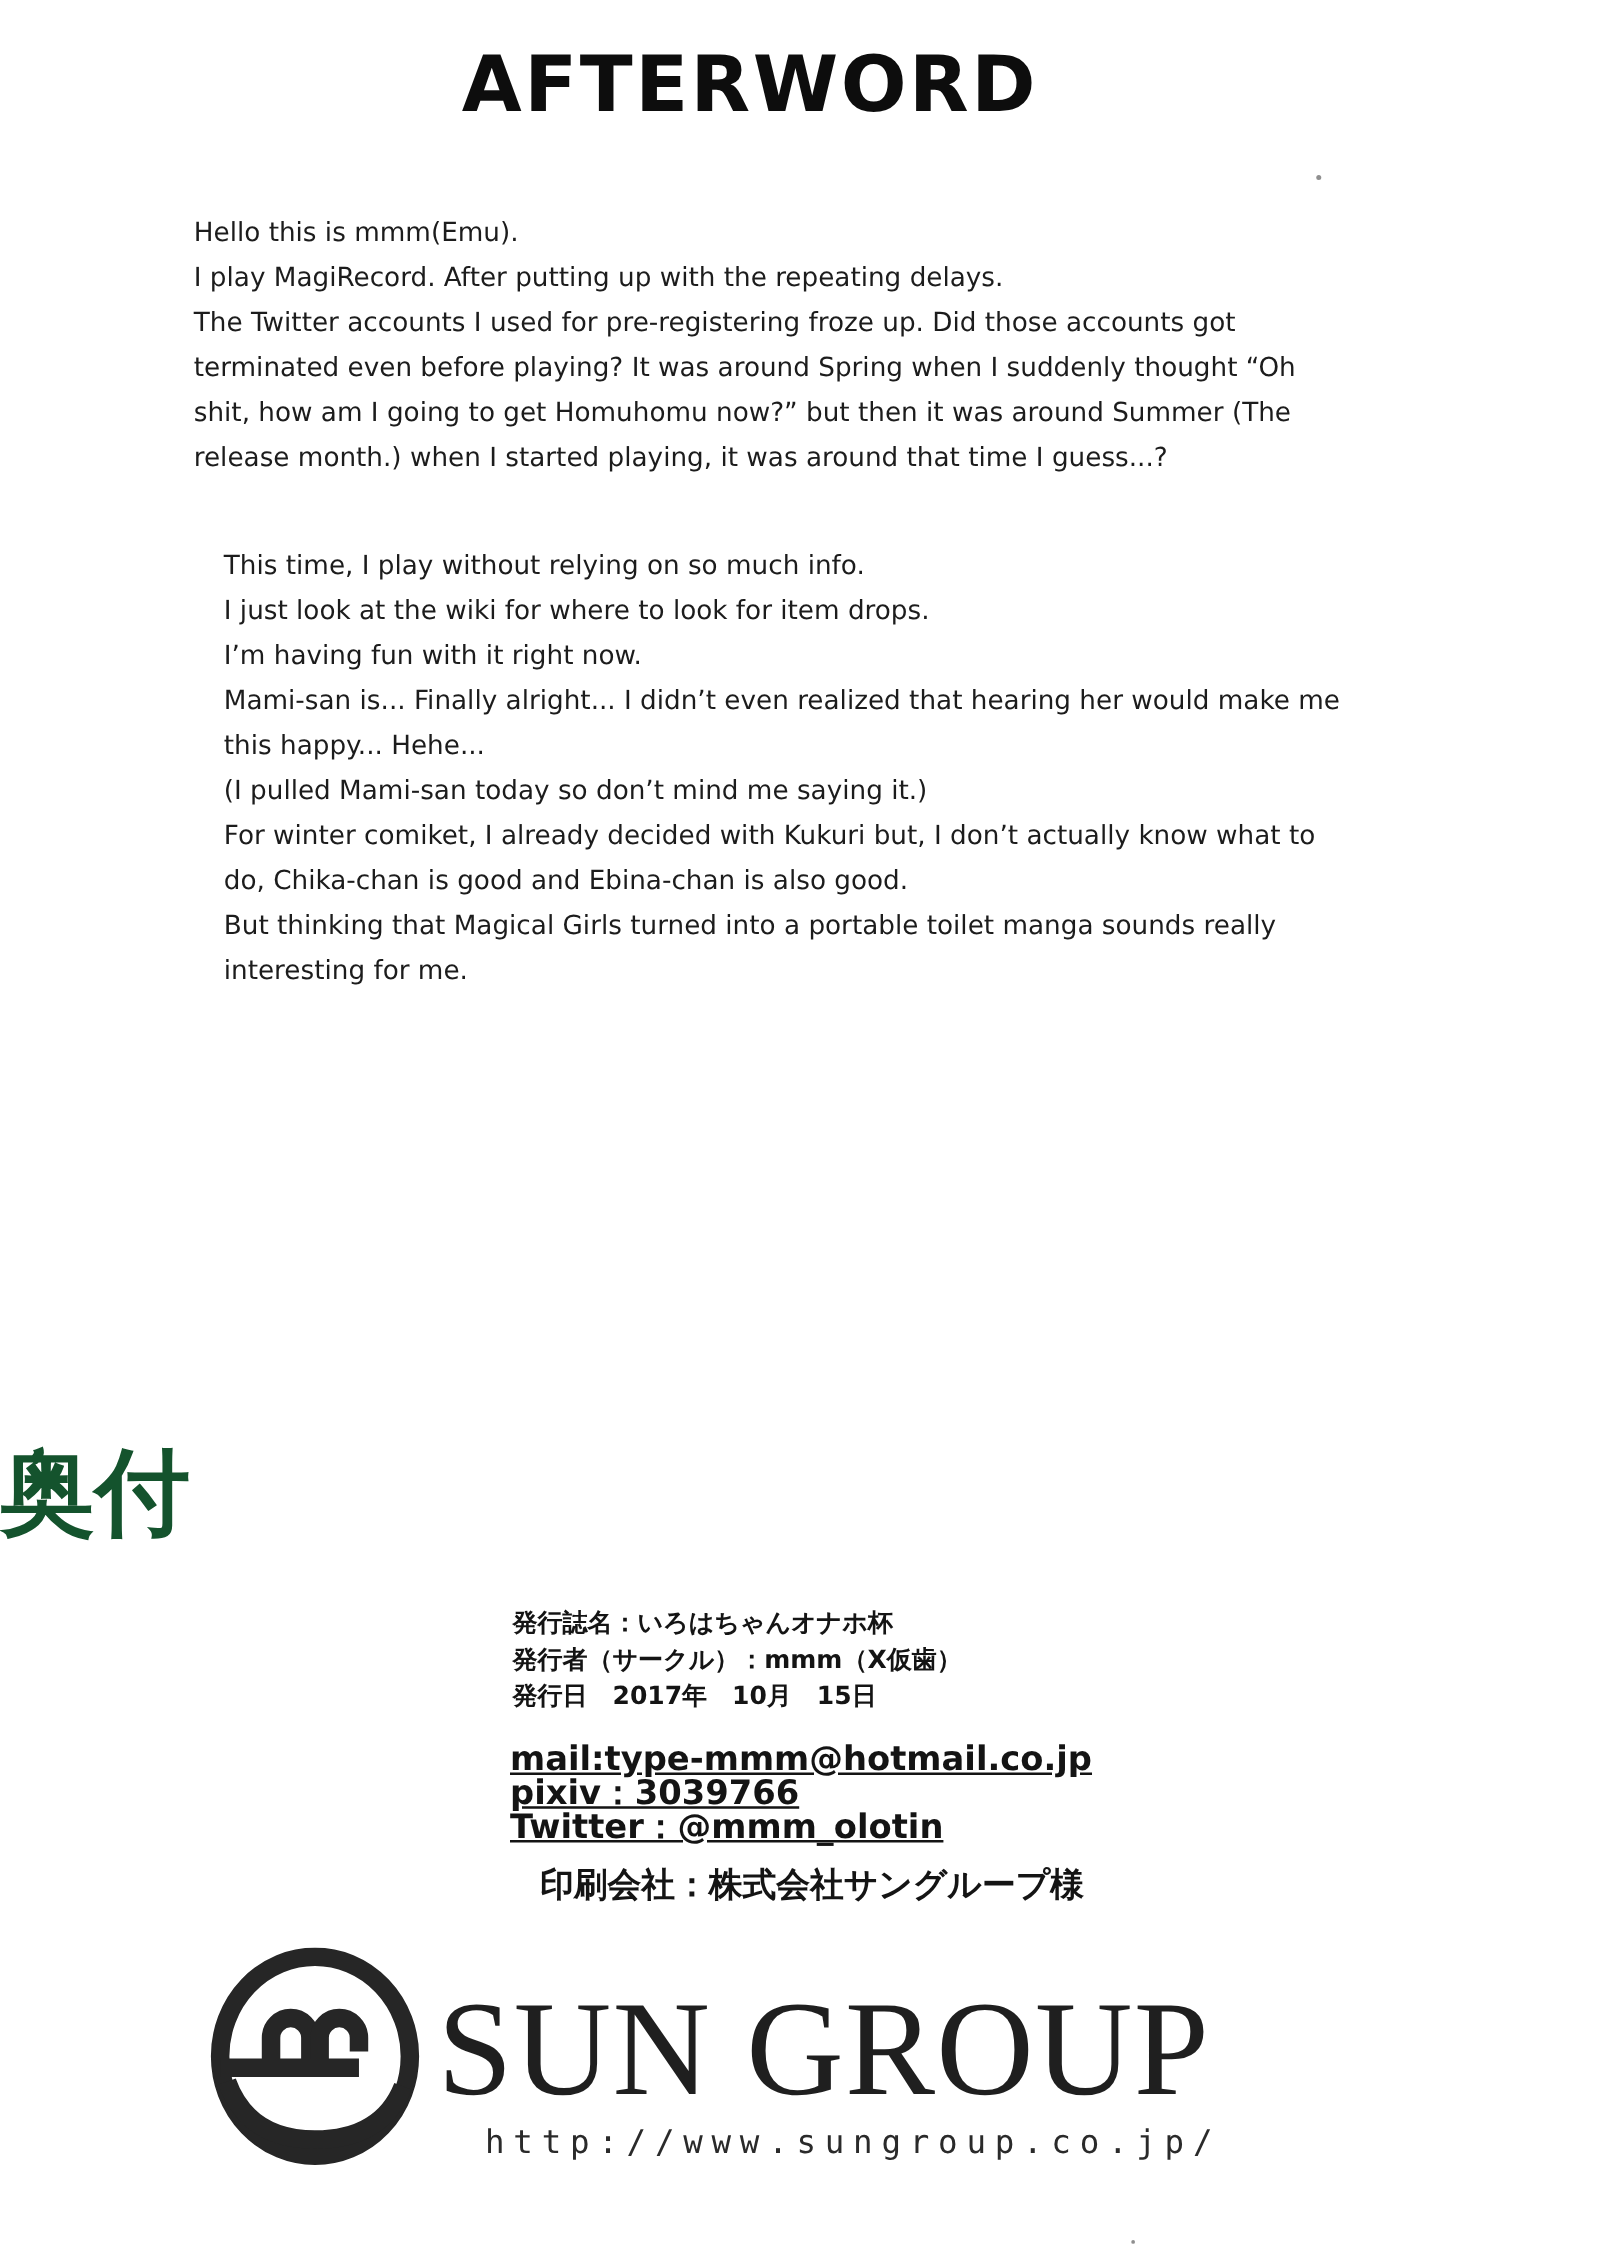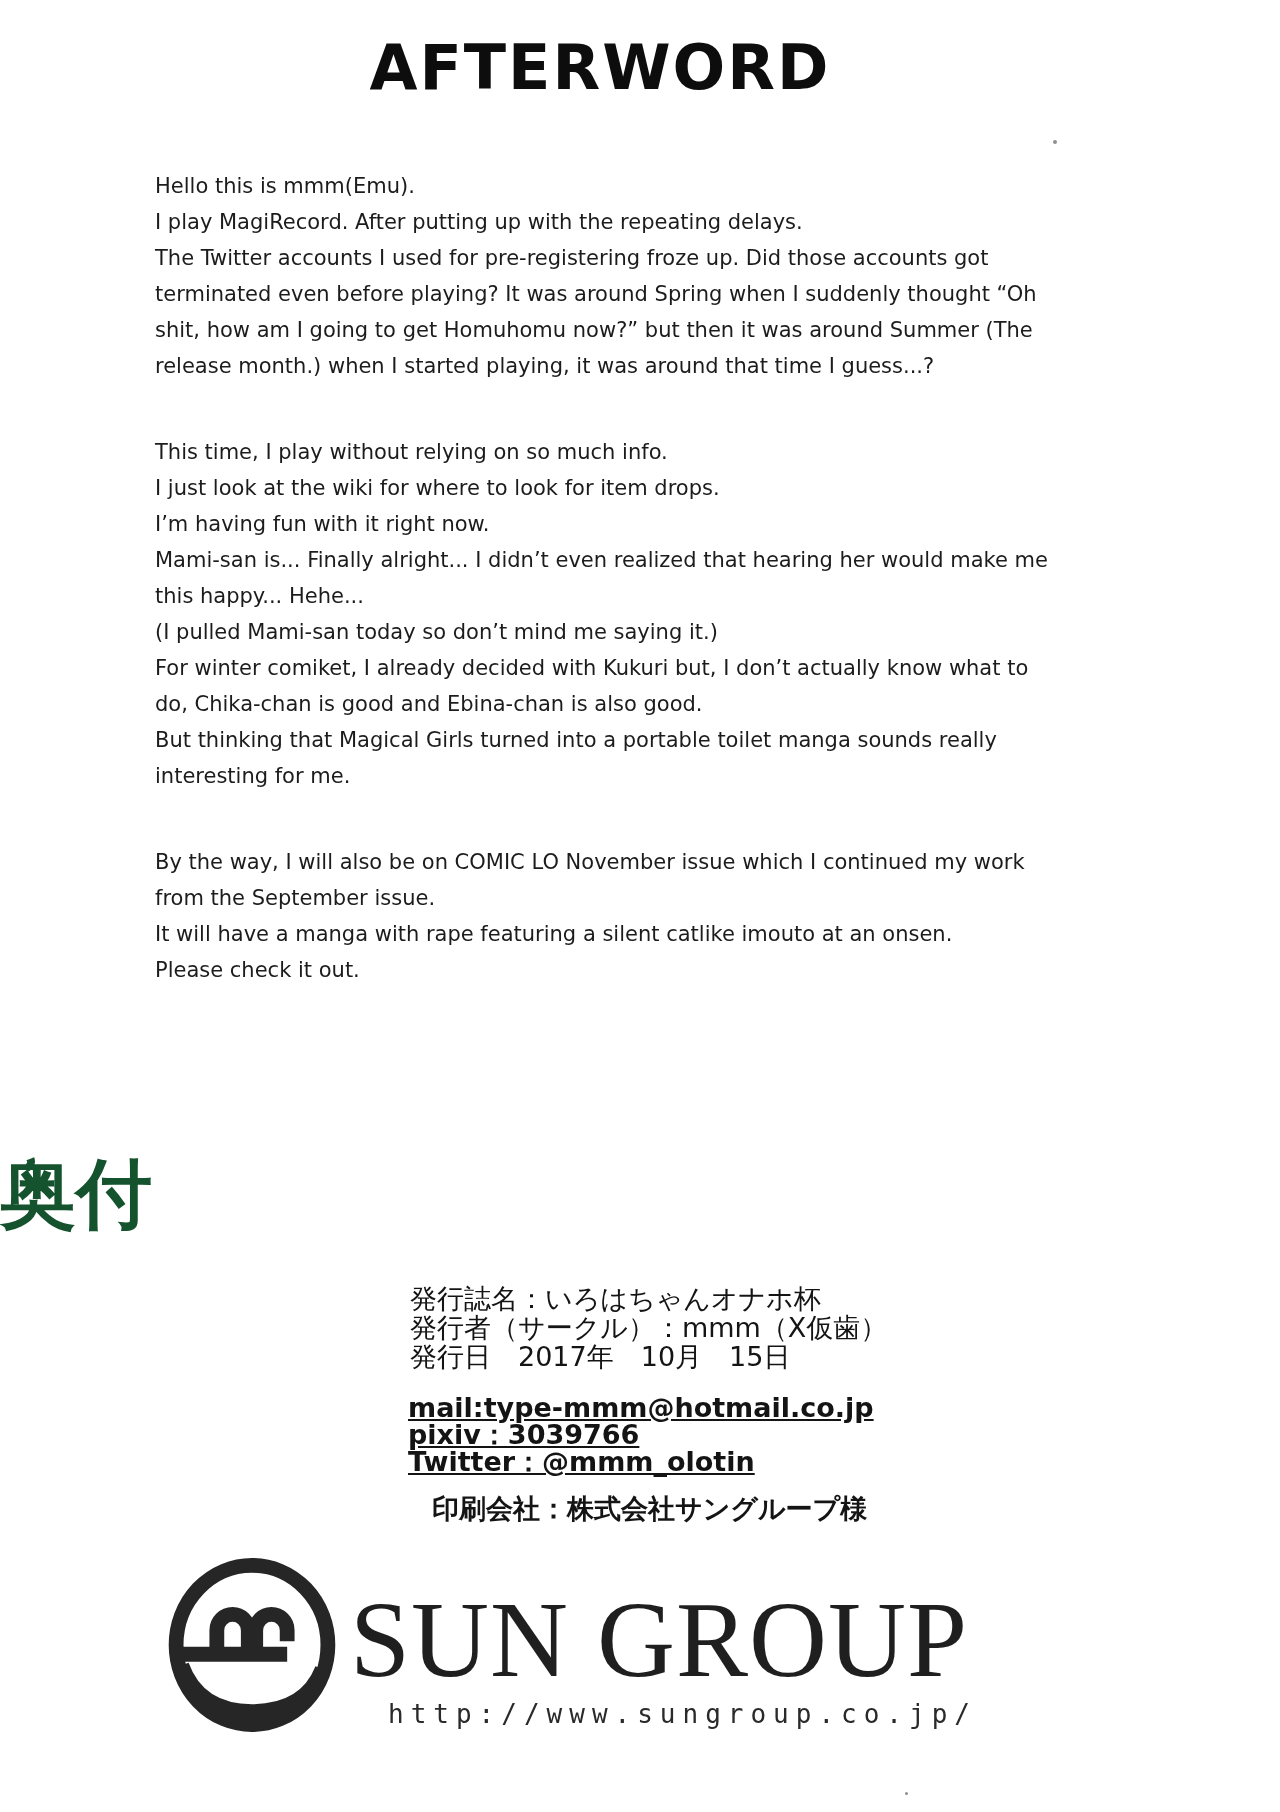--- a/index.html
+++ b/index.html
@@ -25,31 +25,31 @@
     font-weight:bold;font-size:62px;line-height:1.1;
     letter-spacing:2px;color:#0d0d0d;
   }
   
   .bodytext{
     position:absolute;left:155px;top:168px;width:1060px;
     font-weight:normal;font-size:21px;line-height:36px;
     color:var(--ink);
   }
   .bodytext p{margin:0;white-space:pre-line;}
-  .bodytext p + p{margin-top:50px;}
+  .bodytext p + p{margin-top:50px;margin-left:24px;}
   
   .colophon-heading{
     position:absolute;left:0;top:1152px;width:1188px;
     margin:0;text-align:left;
     font-weight:bold;font-size:76px;line-height:1.1;
     color:#14532d;
   }
   .pub-lines{
     position:absolute;left:410px;top:1284px;
-    font-weight:normal;font-size:27px;line-height:29px;
+    font-weight:bold;font-size:20px;line-height:29px;
     white-space:pre-line;color:#141414;
   }
   .contact-lines{
     position:absolute;left:408px;top:1394px;
     font-weight:bold;font-size:27px;line-height:27px;
     white-space:pre-line;color:#141414;text-decoration:underline;
   }
   .printer-line{
     position:absolute;left:408px;top:1494px;
     font-weight:bold;font-size:27px;line-height:30px;
@@ -96,24 +96,20 @@
     <p>This time, I play without relying on so much info.
 I just look at the wiki for where to look for item drops.
 I’m having fun with it right now.
 Mami-san is... Finally alright... I didn’t even realized that hearing her would make me
 this happy... Hehe...
 (I pulled Mami-san today so don’t mind me saying it.)
 For winter comiket, I already decided with Kukuri but, I don’t actually know what to
 do, Chika-chan is good and Ebina-chan is also good.
 But thinking that Magical Girls turned into a portable toilet manga sounds really
 interesting for me.</p>
-    <p>By the way, I will also be on COMIC LO November issue which I continued my work
-from the September issue.
-It will have a manga with rape featuring a silent catlike imouto at an onsen.
-Please check it out.</p>
   </div>
 
   <h2 class="colophon-heading">奥付</h2>
 
   <div class="pub-lines">発行誌名：いろはちゃんオナホ杯
 発行者（サークル）：mmm（X仮歯）
 発行日　2017年　10月　15日</div>
 
   <div class="contact-lines">mail:type-mmm@hotmail.co.jp
 pixiv：3039766

